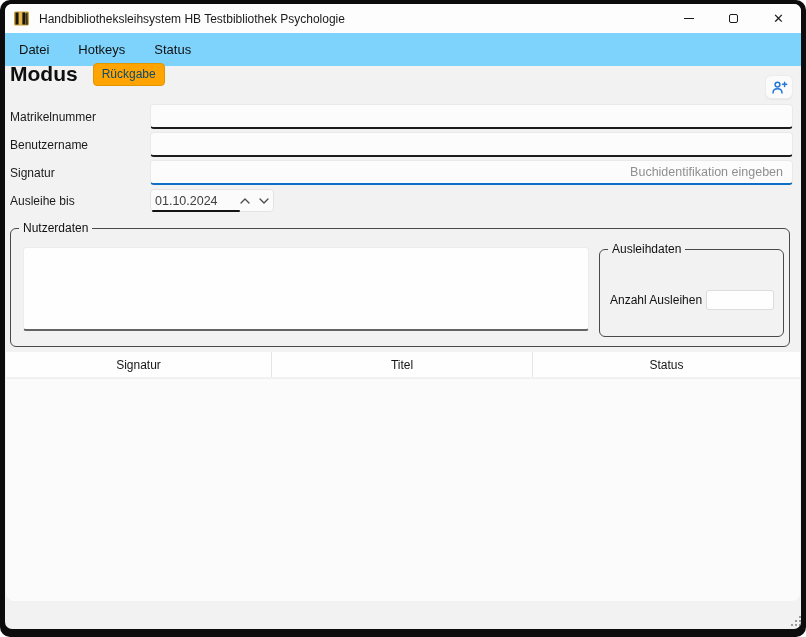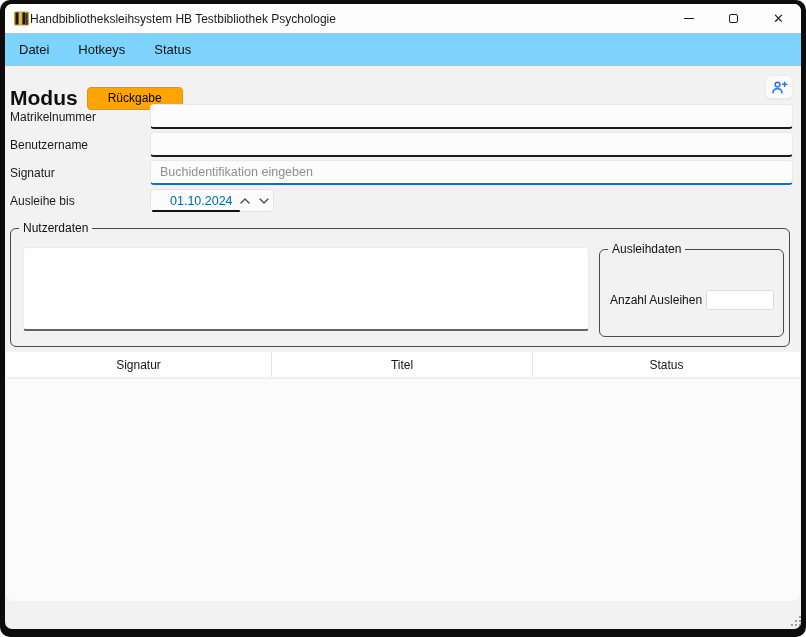--- a/index.html
+++ b/index.html
@@ -12,62 +12,62 @@
   .inner {
     position:absolute; left:5px; top:4px; width:796px; height:625px;
     background:#f2f2f2; border-radius:7px; overflow:hidden;
   }
   
   .titlebar {
     position:absolute; left:0; top:0; width:100%; height:29px;
     background:#fdfdfd; display:flex; align-items:center;
   }
   .app-icon { margin-left:8px; width:17px; height:17px; flex-shrink:0; }
-  .title-text { font-size:12px; color:#1a1a1a; white-space:nowrap; }
+  .title-text { margin-left:9px; font-size:12px; color:#1a1a1a; white-space:nowrap; }
   .win-controls { position:absolute; right:0; top:0; height:29px; display:flex; }
   .win-btn { width:45px; height:29px; display:flex; align-items:center; justify-content:center; cursor:default; }
   .glyph-min { width:10px; height:1px; background:#1a1a1a; display:block; }
   .glyph-max { width:9px; height:9px; border:1px solid #1a1a1a; border-radius:2px; display:block; }
   .glyph-close { font-size:13px; color:#1a1a1a; line-height:1; }
   
   .menubar {
     position:absolute; left:0; top:29px; width:100%; height:33px;
     background:#7dd3fc; display:flex; align-items:center; padding-left:14px; gap:29px;
   }
   .menu-item { font-size:13px; color:#111; }
   
-  .mode-row { position:absolute; left:5px; top:82px; display:flex; align-items:center; gap:9px; }
+  .mode-row { position:absolute; left:5px; top:58px; display:flex; align-items:center; gap:15px; }
   .modus-title { font-size:21px; font-weight:700; color:#0f0f0f; }
   .mode-badge {
-    font-size:12px; color:#000000; padding:4px 20px 5px;
+    font-size:12px; color:#0c4a6e; padding:4px 8px 5px;
     border-radius:4px; line-height:1;
   }
   .add-user-btn {
     position:absolute; right:8px; top:71px; width:28px; height:24px;
     background:#fbfbfb; border:1px solid #ececec; border-radius:6px;
     display:flex; align-items:center; justify-content:center;
     box-shadow:0 1px 1px rgba(0,0,0,0.05);
   }
   
   .frow { position:absolute; left:5px; right:8px; display:flex; align-items:center; }
   .flabel { width:140px; font-size:12px; color:#1a1a1a; flex-shrink:0; }
   .finput {
     flex:1; height:25px; background:#fcfcfc;
     border:1px solid #e9e9e9; border-bottom:2px solid #1c1c1c;
     border-radius:4px; padding:0 9px; font-size:12.5px; color:#0c4a6e;
-    font-family:"Liberation Sans", sans-serif; outline:none;
+    font-family:"Liberation Sans", sans-serif; outline:none;text-align:right;
   }
   .finput.focused { border-bottom-color:#0f6fc5; }
   .finput::placeholder { color:#8f8f8f; opacity:1; }
   .date-spinner {
     position:relative; width:124px; height:23px; background:#fbfbfb;
     border:1px solid #e3e3e3; border-radius:4px;
     display:flex; align-items:center;
   }
-  .date-text { margin-left:19px; font-size:12.5px; color:#0369a1; flex:1; }
+  .date-text { margin-left:4px; font-size:12.5px; color:#404040; flex:1; }
   .date-underline { position:absolute; left:1px; bottom:-1px; width:88px; height:2px; background:#131313; border-radius:1px; }
   .spin-btn { width:19px; height:100%; display:flex; align-items:center; justify-content:center; }
   
   .groupbox { position:absolute; border:1px solid #4a4a4a; border-radius:6px;padding-left:16px; }
   .legend {
     position:absolute; top:-8px; left:8px; background:#f2f2f2;
     padding:0 4px; font-size:12px; color:#111; line-height:14px;
   }
   .user-textarea {
     position:absolute; left:12px; top:18px; width:566px; height:84px;

